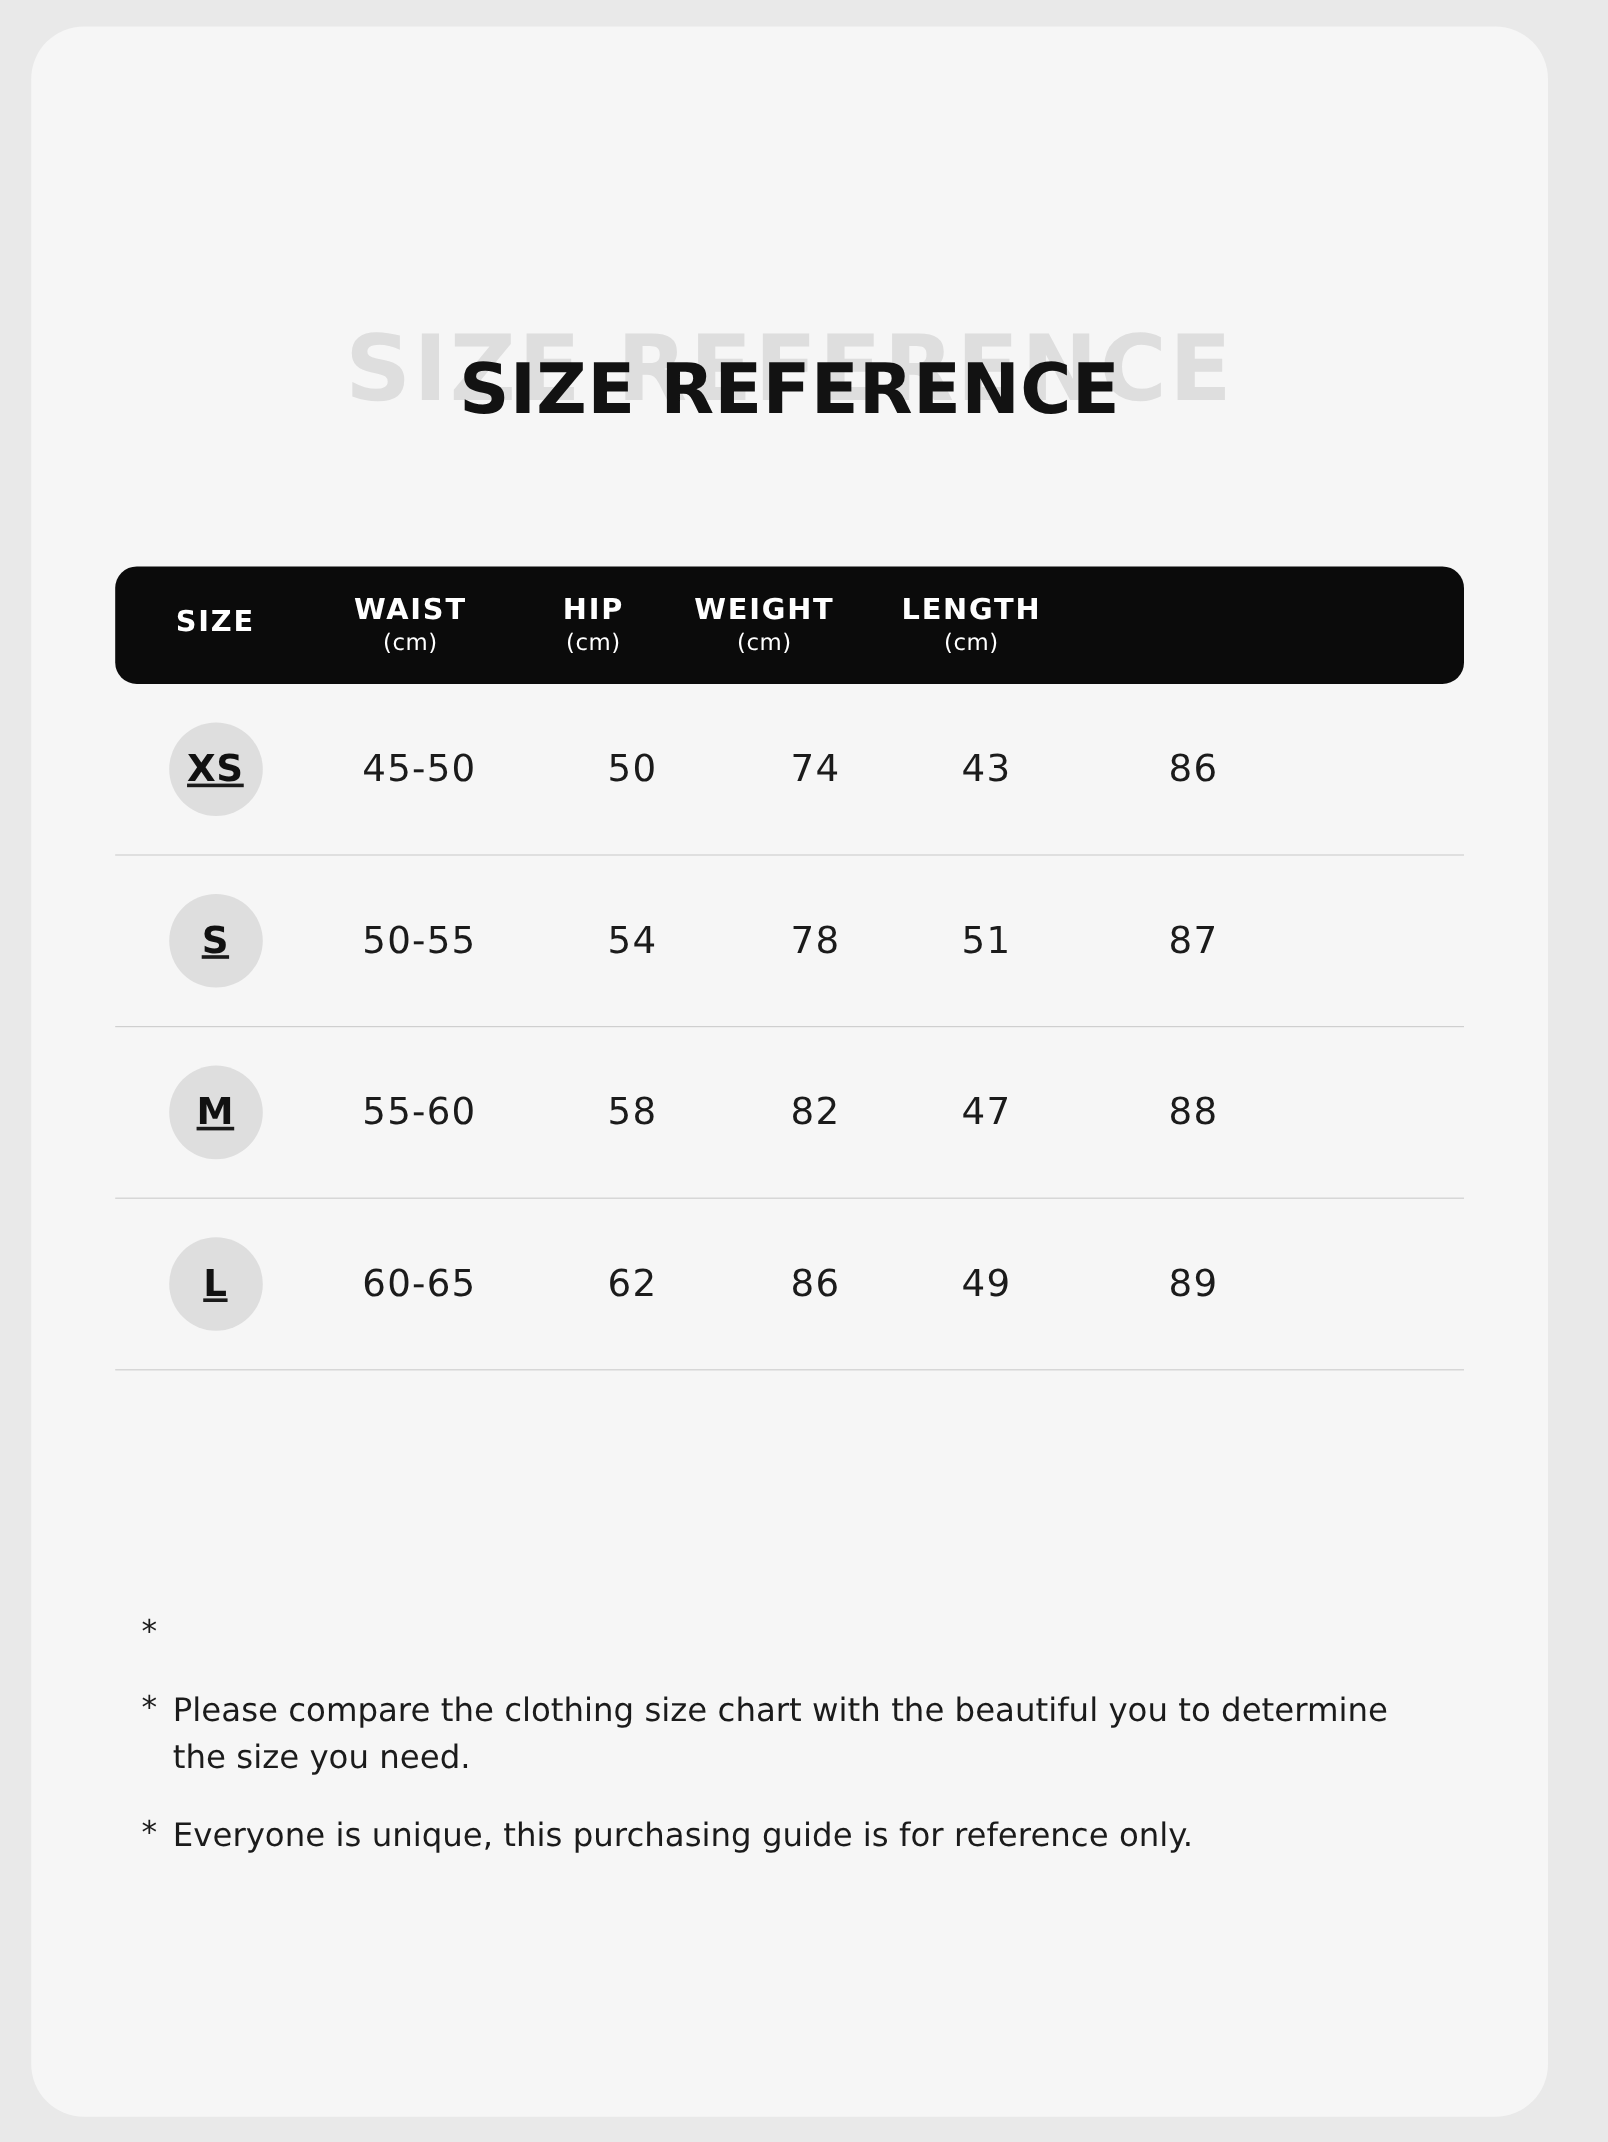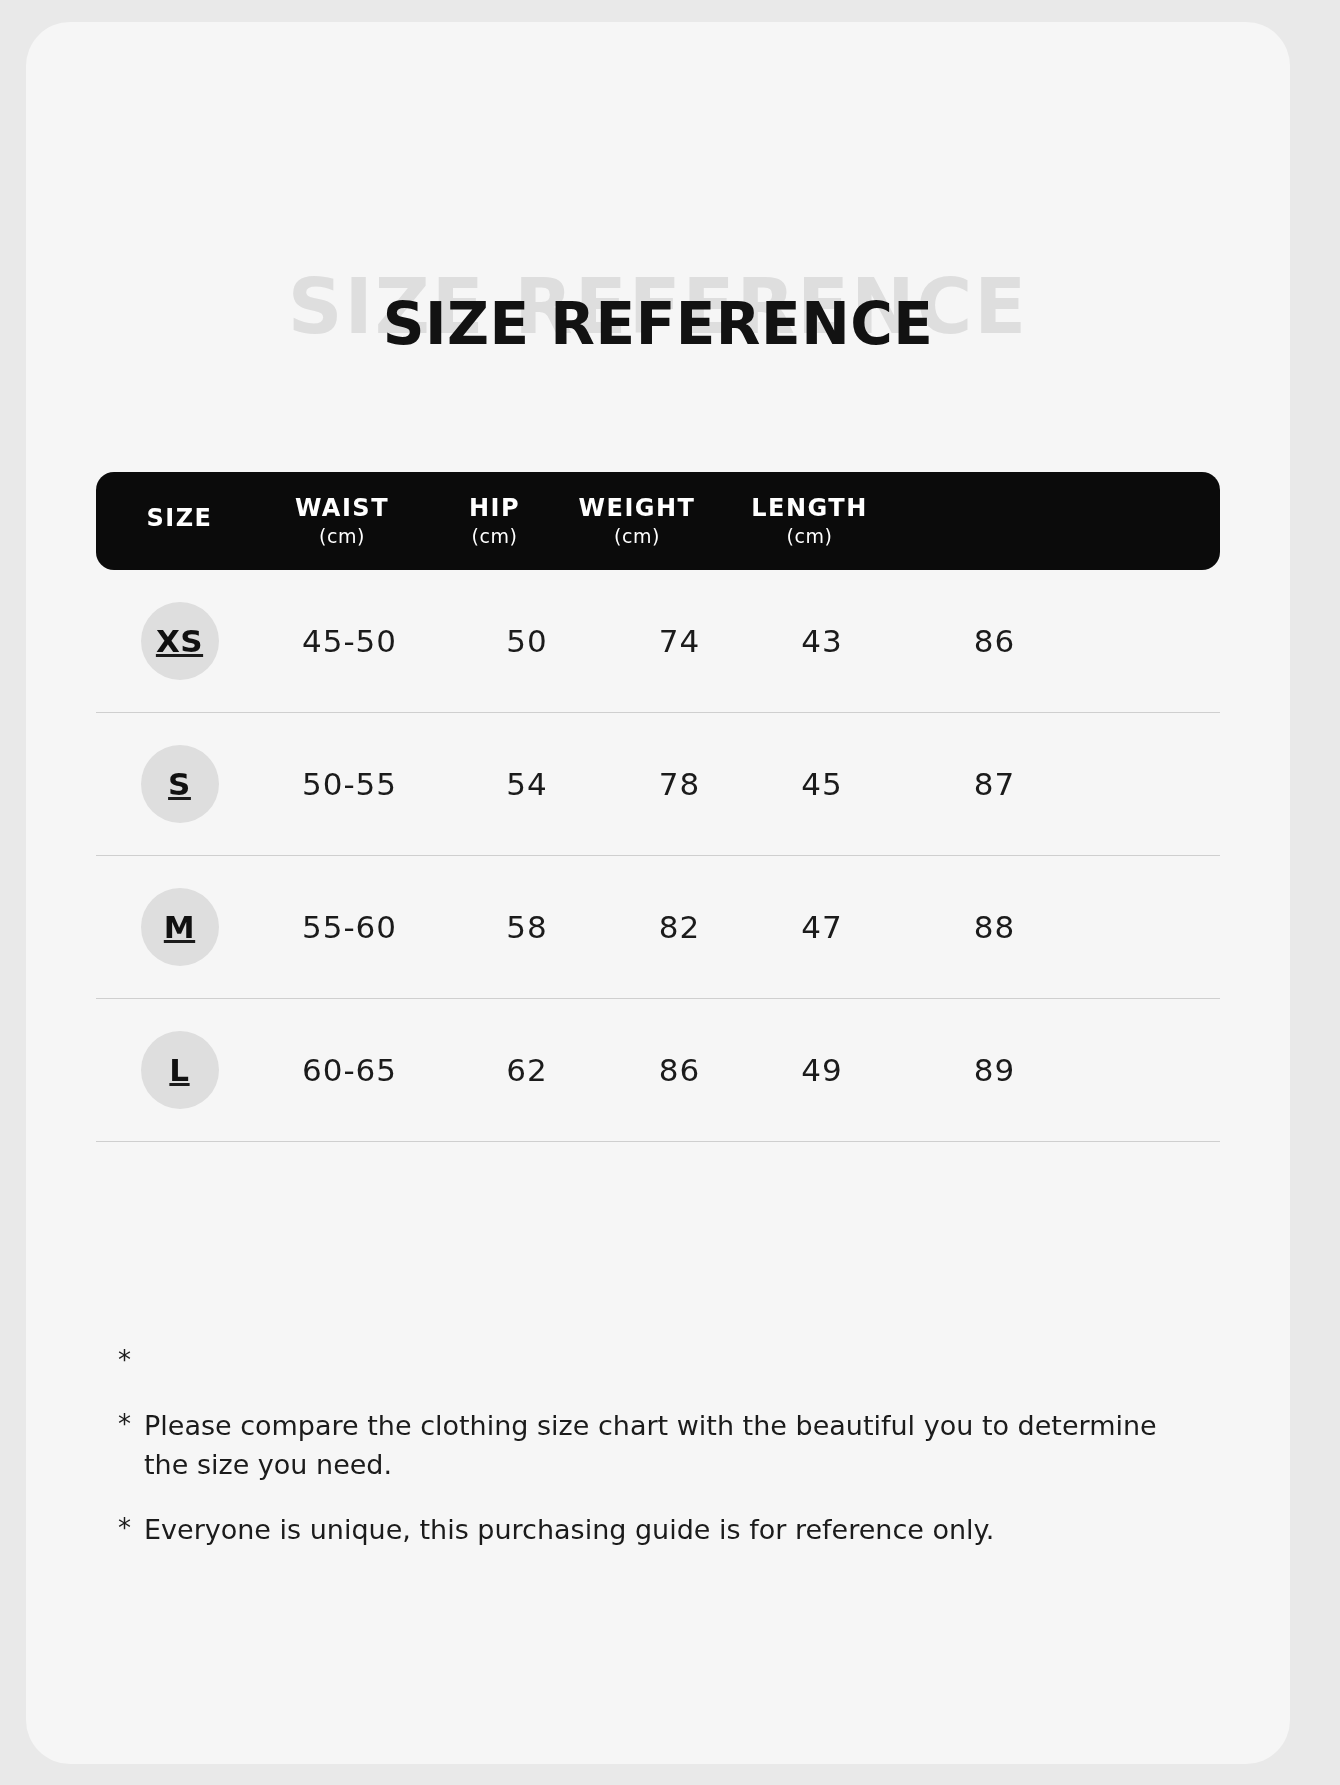--- a/index.html
+++ b/index.html
@@ -208,21 +208,21 @@
           <div class="cell col-length">86</div>
         </div>
 
         <div class="row">
           <div class="cell col-size size-cell">
             <div class="size-badge">S</div>
           </div>
           <div class="cell col-weight">50-55</div>
           <div class="cell col-waist">54</div>
           <div class="cell col-hip">78</div>
-          <div class="cell col-thigh">45</div>
+          <div class="cell col-thigh">51</div>
           <div class="cell col-length">87</div>
         </div>
 
         <div class="row">
           <div class="cell col-size size-cell">
             <div class="size-badge">M</div>
           </div>
           <div class="cell col-weight">55-60</div>
           <div class="cell col-waist">58</div>
           <div class="cell col-hip">82</div>

